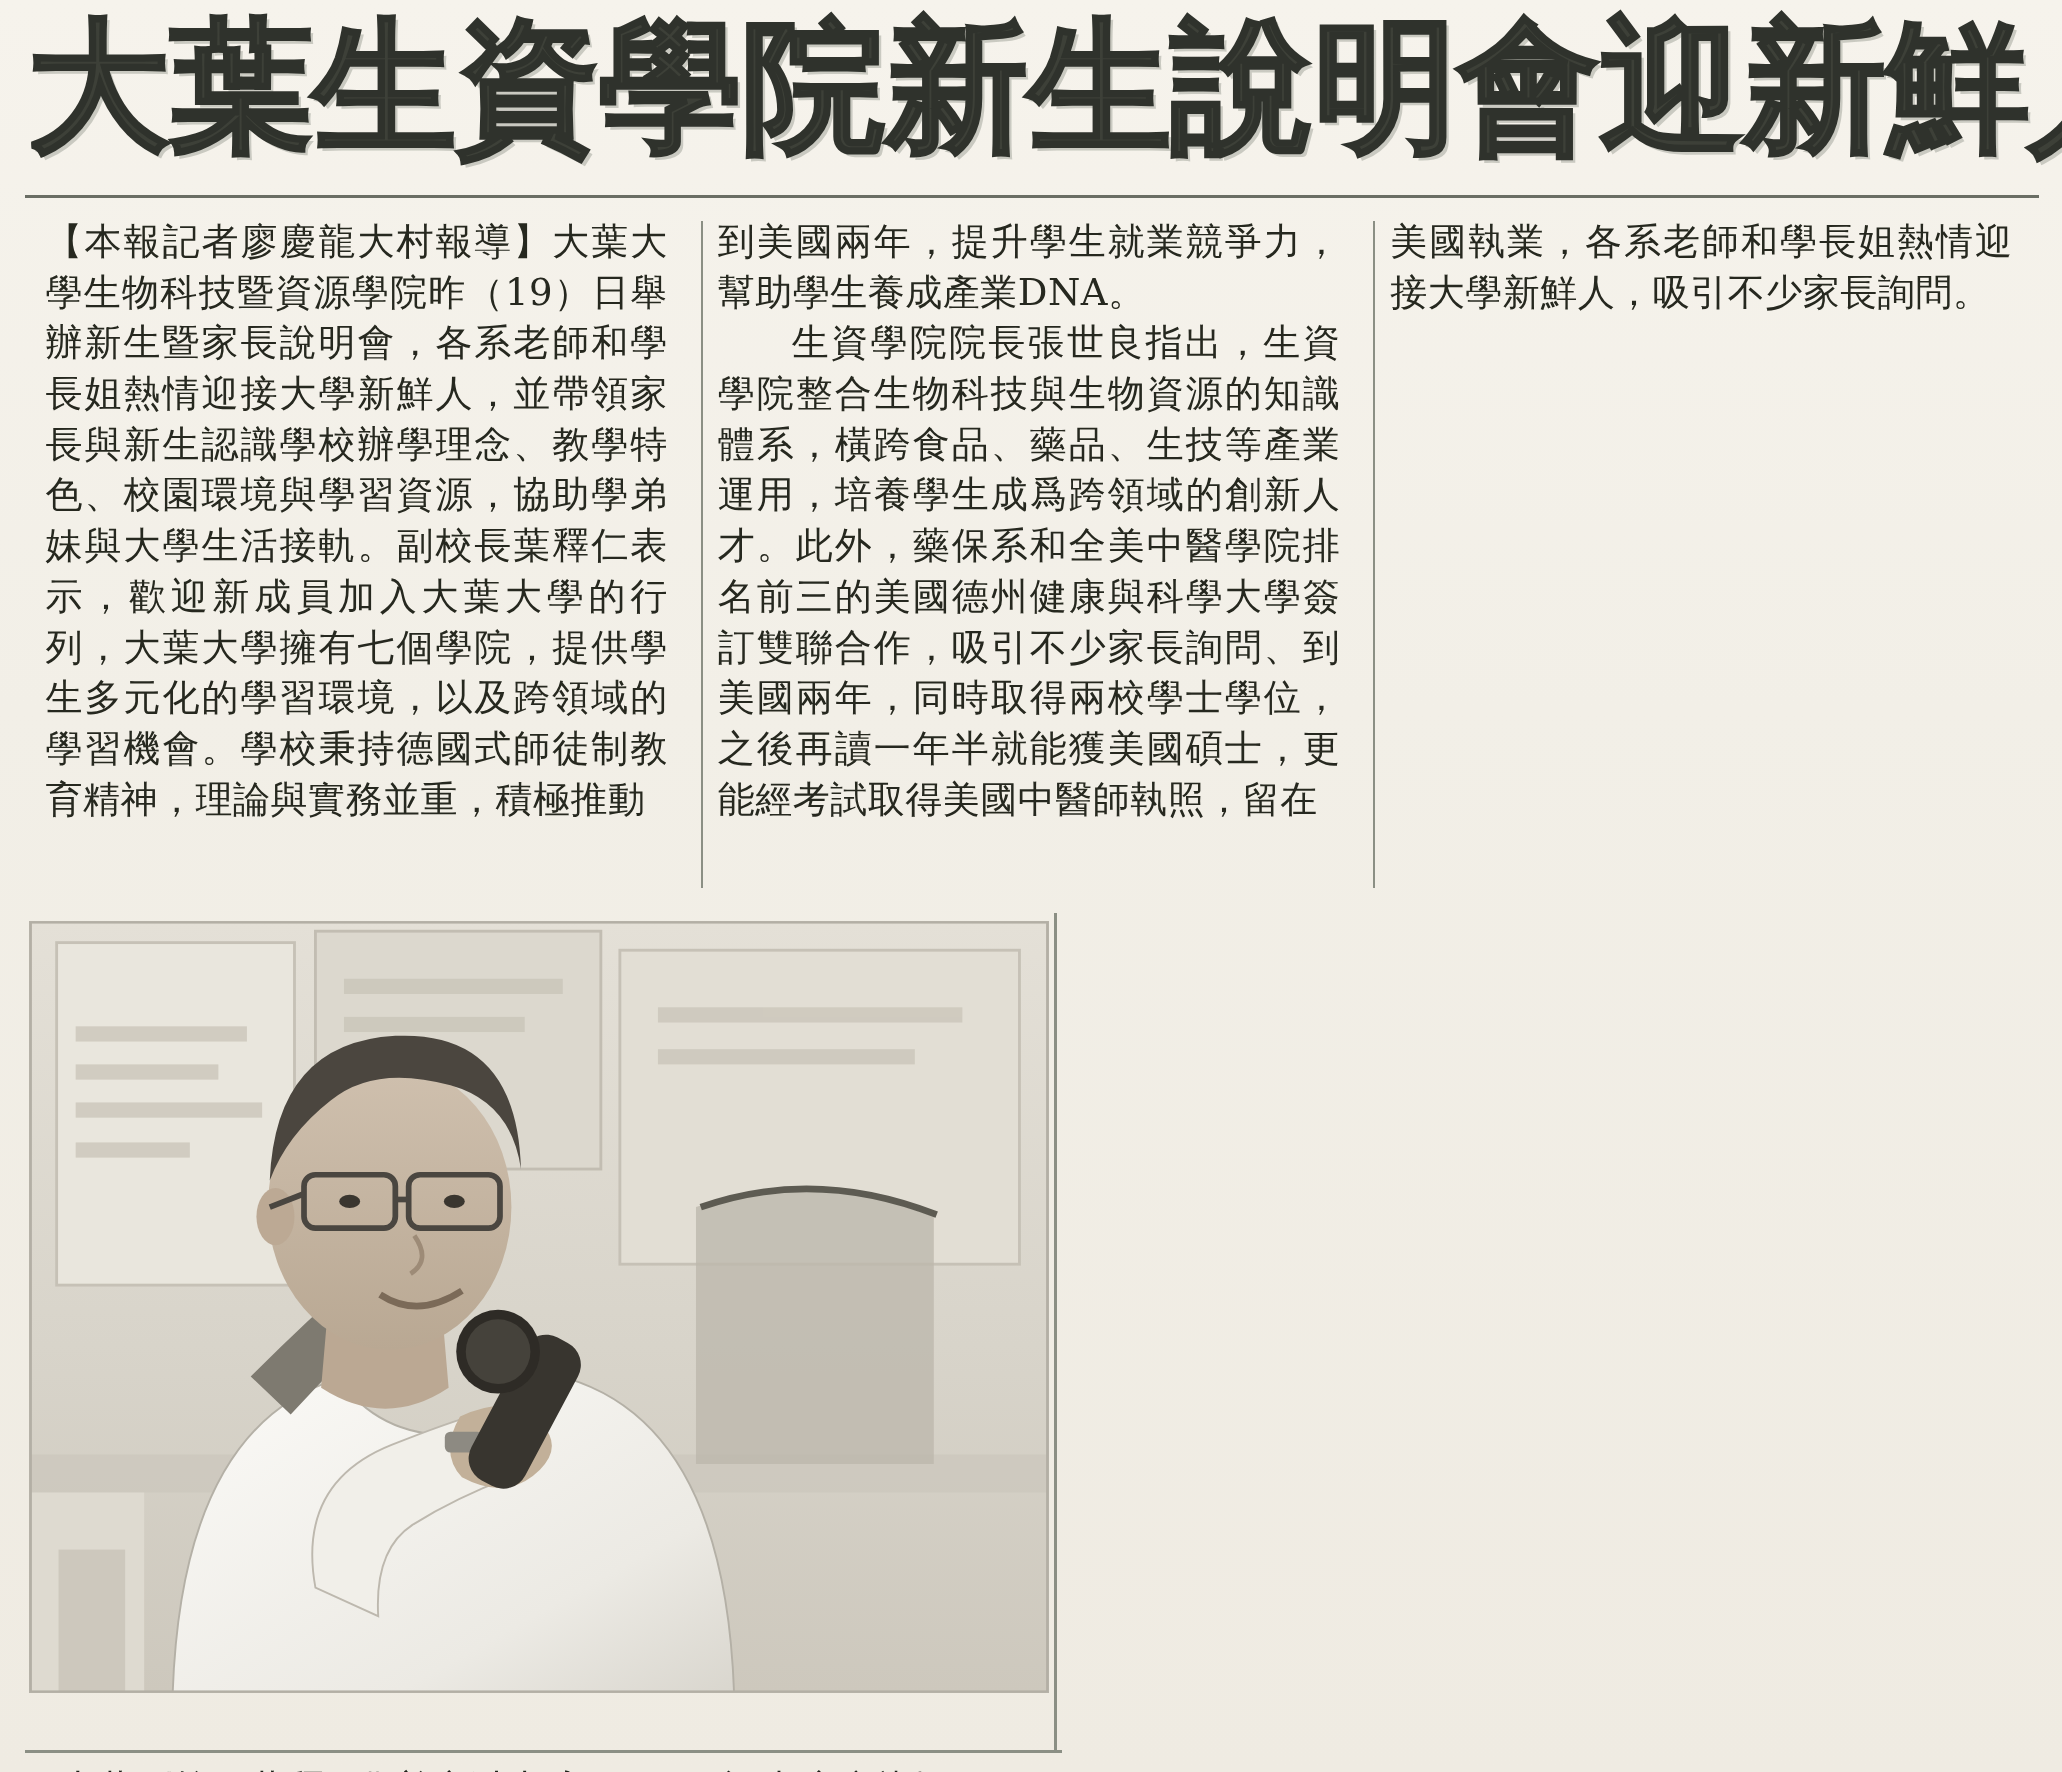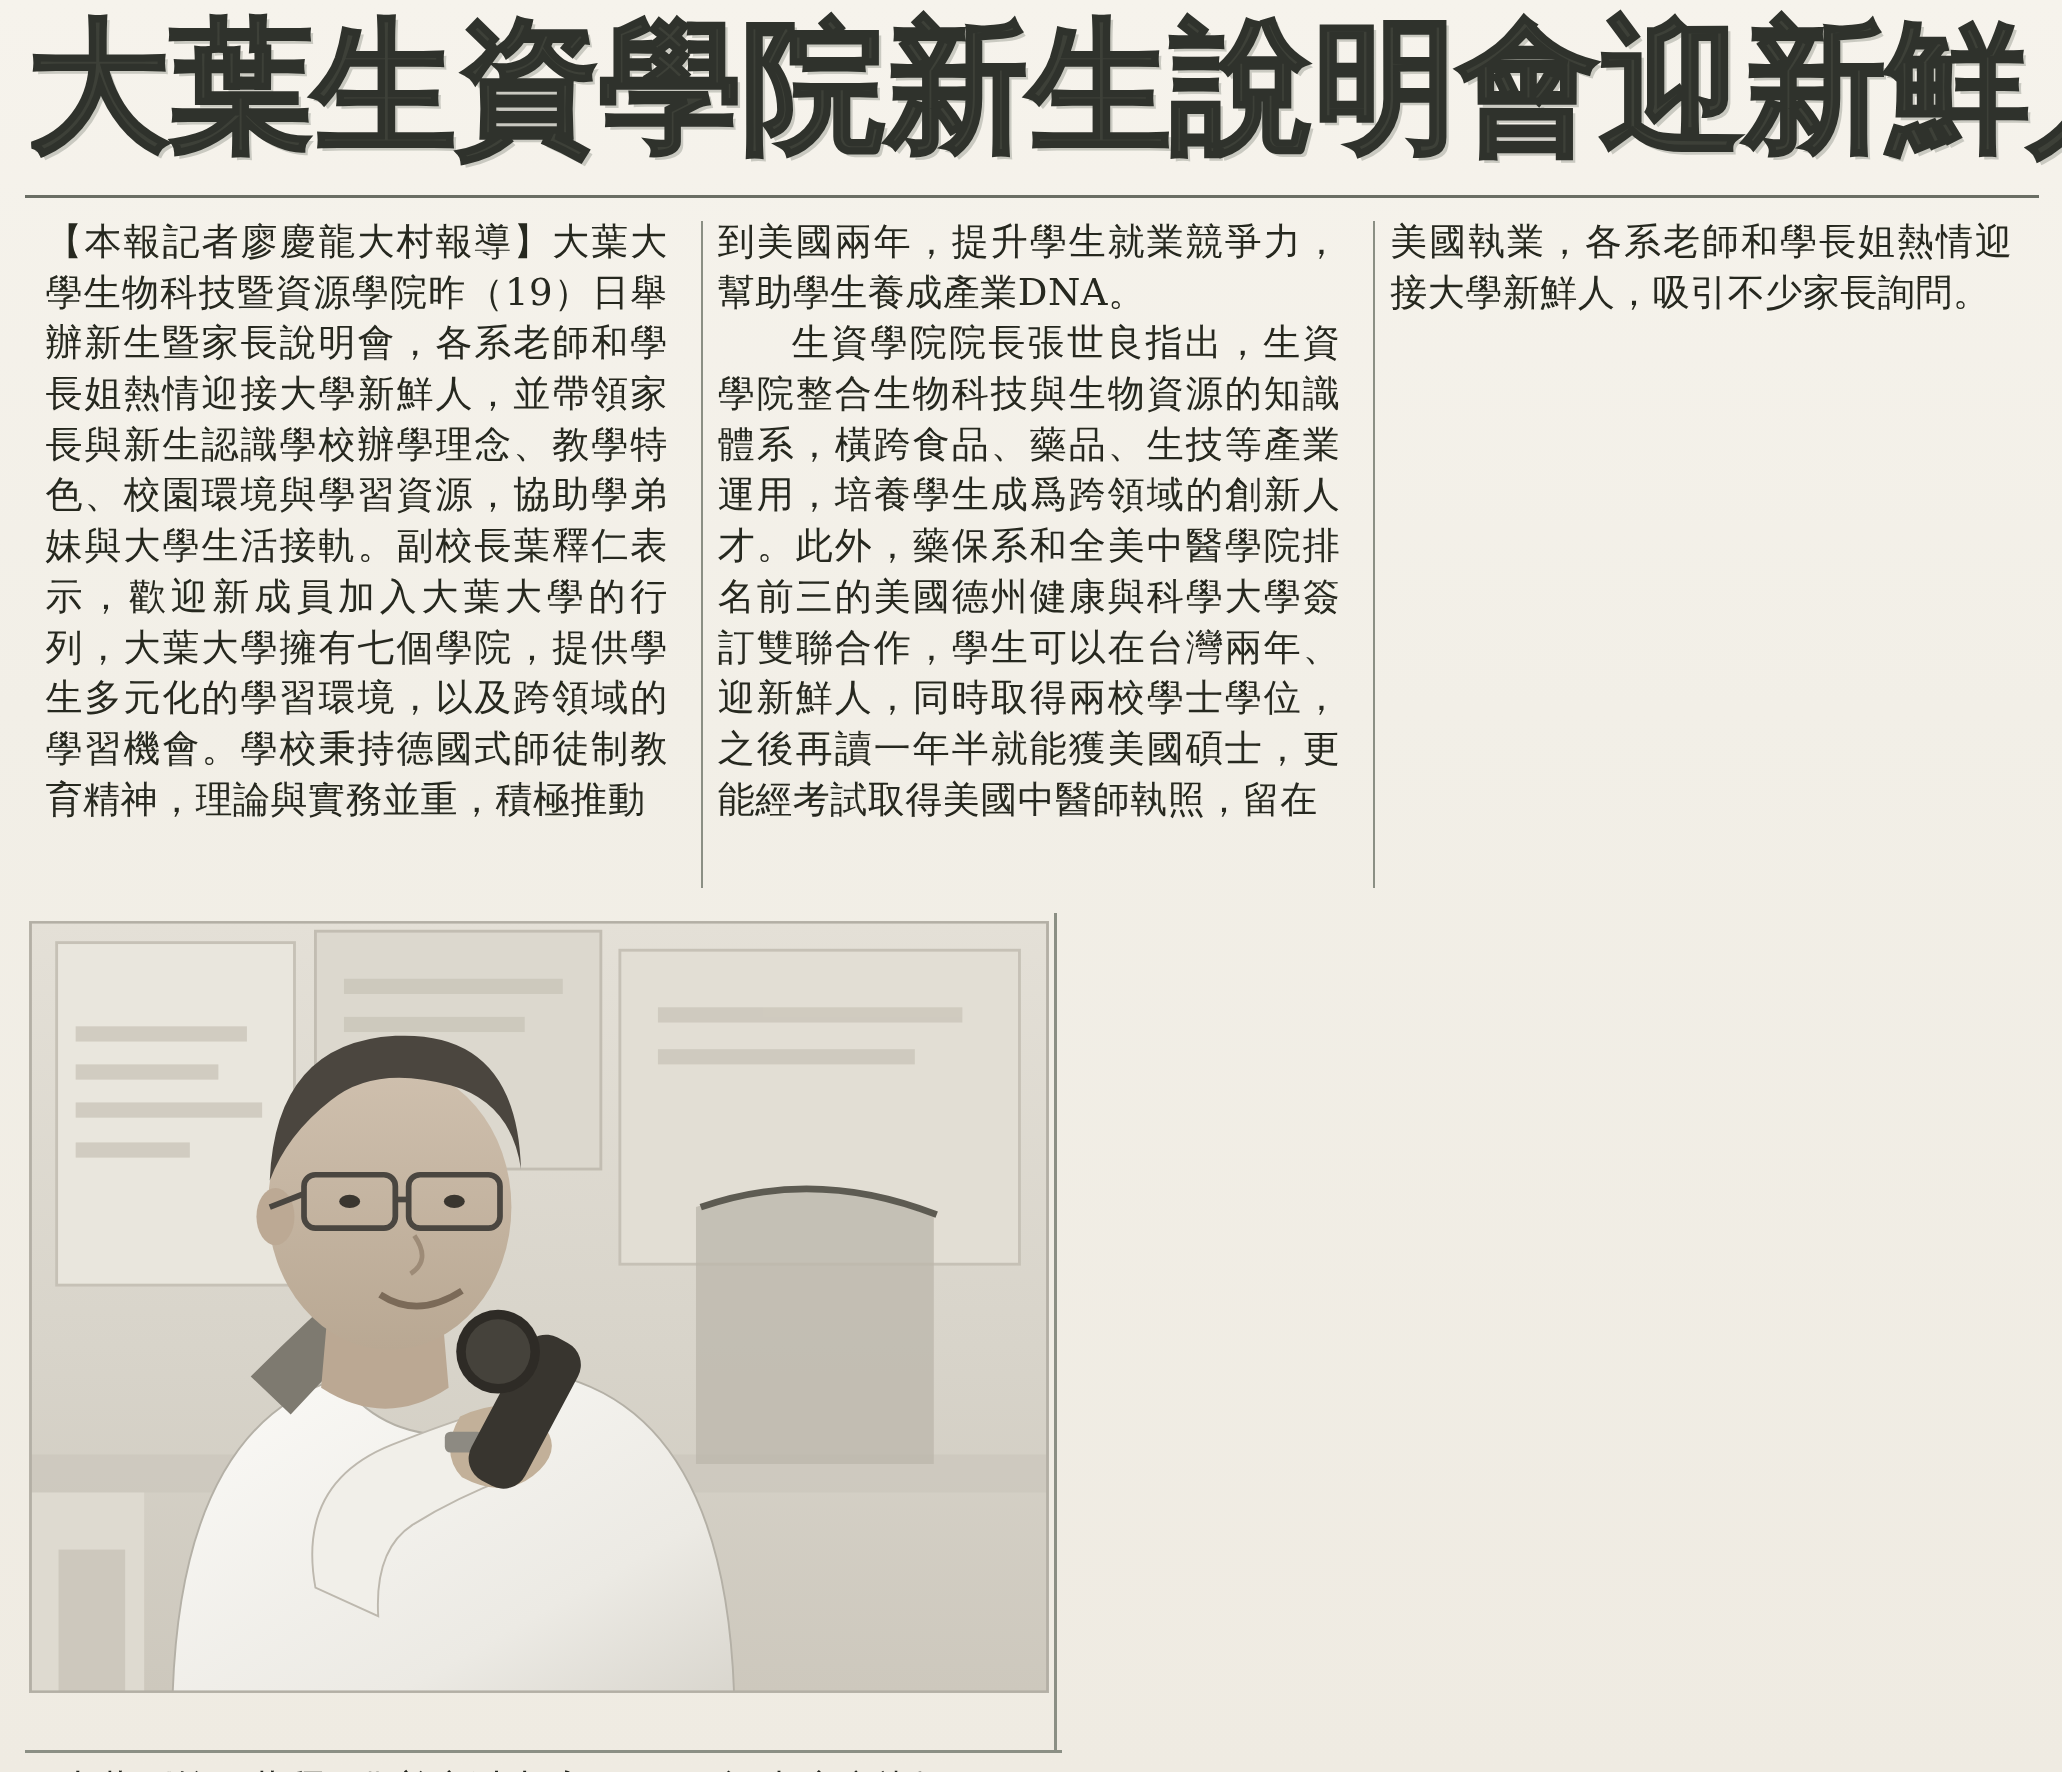--- a/index.html
+++ b/index.html
@@ -149,21 +149,21 @@
   </div>
 
   <div class="rule top"></div>
 
   <div class="columns">
     <div class="col">
       <p>【本報記者廖慶龍大村報導】大葉大學生物科技暨資源學院昨（19）日舉辦新生暨家長說明會，各系老師和學長姐熱情迎接大學新鮮人，並帶領家長與新生認識學校辦學理念、教學特色、校園環境與學習資源，協助學弟妹與大學生活接軌。副校長葉釋仁表示，歡迎新成員加入大葉大學的行列，大葉大學擁有七個學院，提供學生多元化的學習環境，以及跨領域的學習機會。學校秉持德國式師徒制教育精神，理論與實務並重，積極推動</p>
     </div>
     <div class="col">
       <p>到美國兩年，提升學生就業競爭力，幫助學生養成產業DNA。</p>
-      <p class="indent">生資學院院長張世良指出，生資學院整合生物科技與生物資源的知識體系，橫跨食品、藥品、生技等產業運用，培養學生成爲跨領域的創新人才。此外，藥保系和全美中醫學院排名前三的美國德州健康與科學大學簽訂雙聯合作，學生可以在台灣兩年、迎新鮮人，同時取得兩校學士學位，之後再讀一年半就能獲美國碩士，更能經考試取得美國中醫師執照，留在</p>
+      <p class="indent">生資學院院長張世良指出，生資學院整合生物科技與生物資源的知識體系，橫跨食品、藥品、生技等產業運用，培養學生成爲跨領域的創新人才。此外，藥保系和全美中醫學院排名前三的美國德州健康與科學大學簽訂雙聯合作，吸引不少家長詢問、到美國兩年，同時取得兩校學士學位，之後再讀一年半就能獲美國碩士，更能經考試取得美國中醫師執照，留在</p>
     </div>
     <div class="col">
       <p>美國執業，各系老師和學長姐熱情迎接大學新鮮人，吸引不少家長詢問。</p>
     </div>
   </div>
 
   <div class="photo-wrap">
     <svg class="photo-svg" viewBox="0 0 1070 810" preserveAspectRatio="xMidYMid slice">
       <defs>
         <linearGradient id="bgGrad" x1="0" y1="0" x2="0" y2="1">

